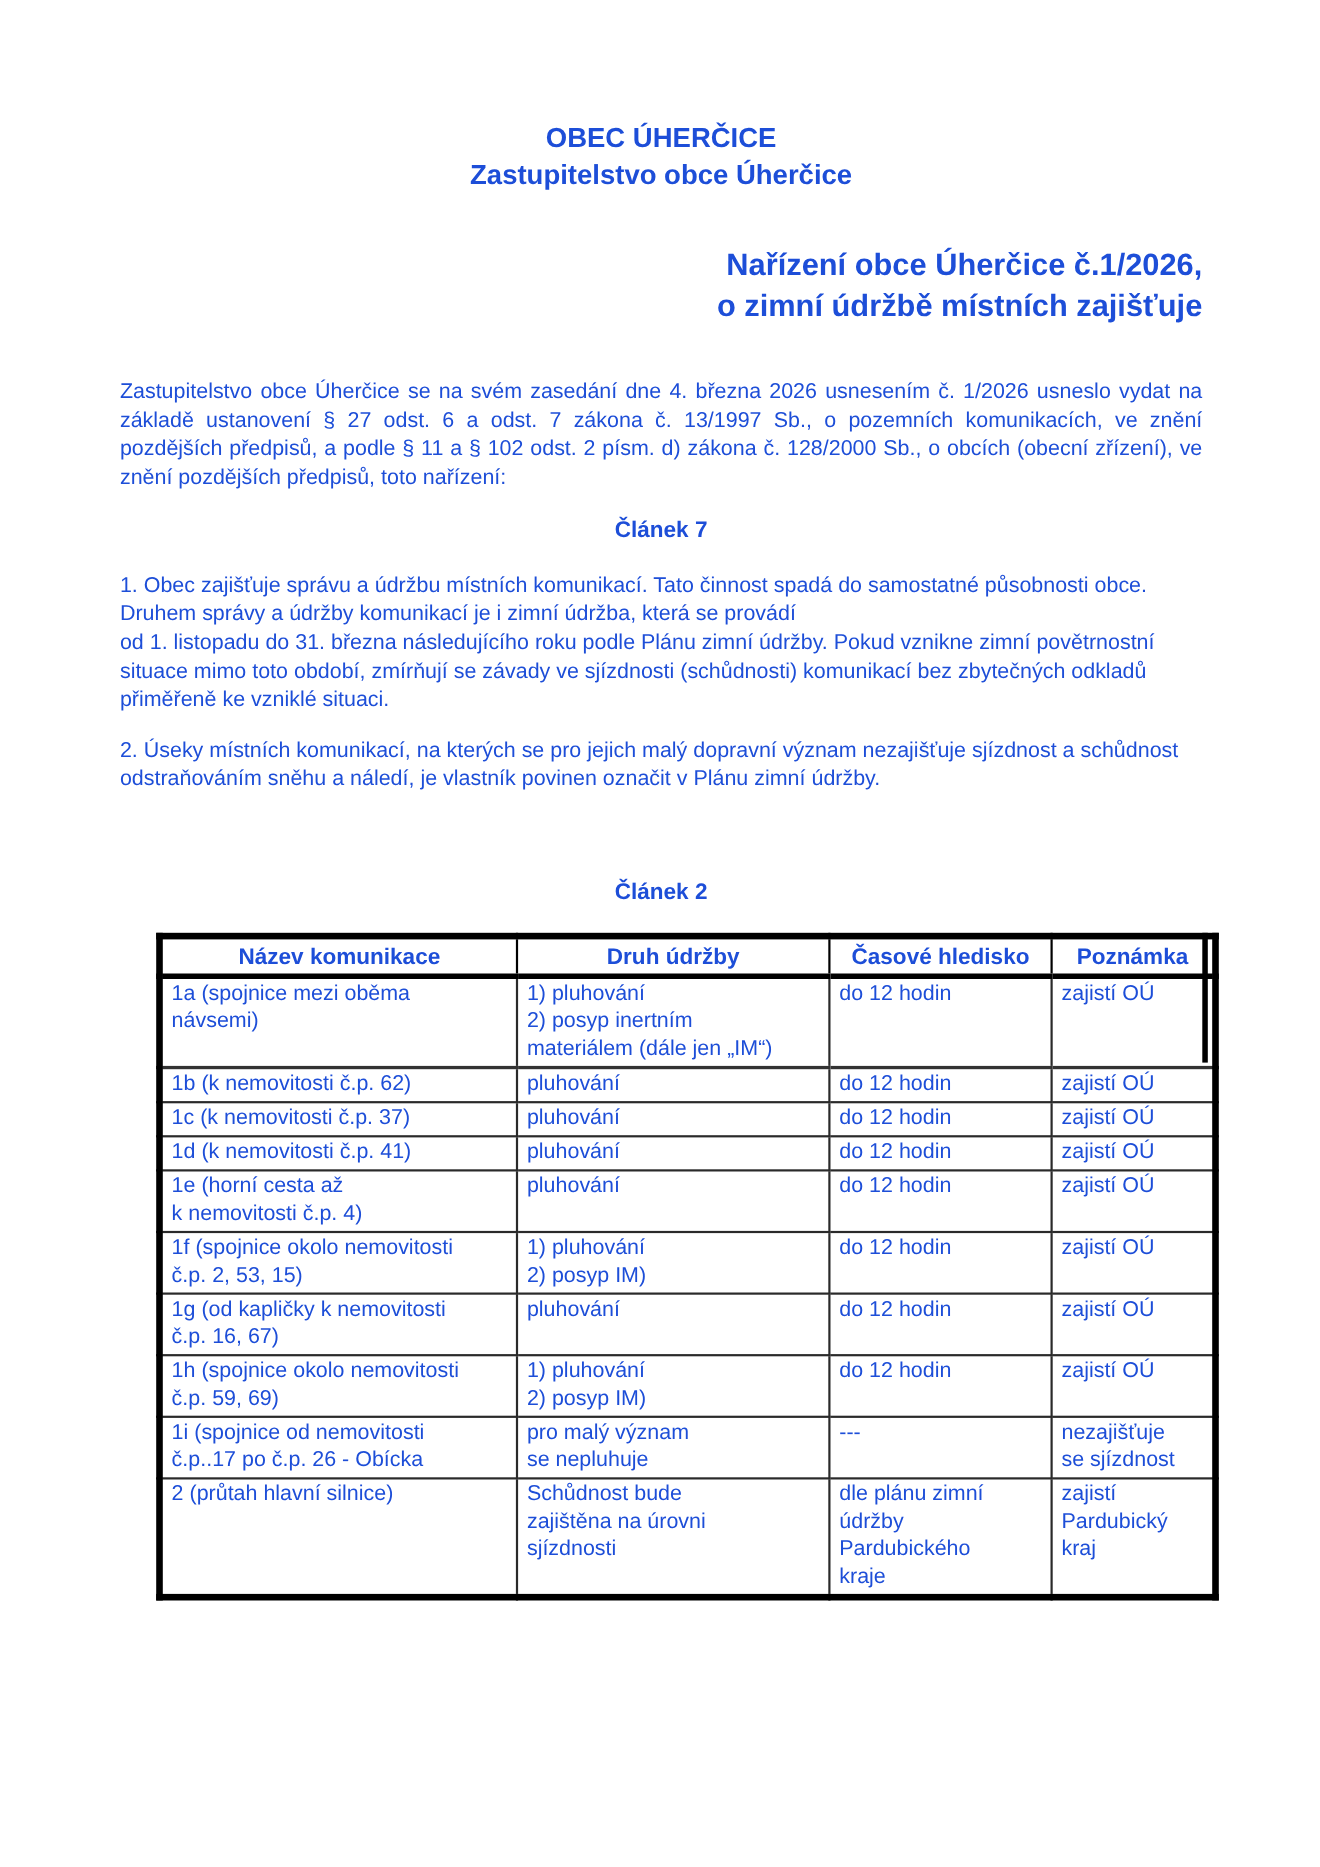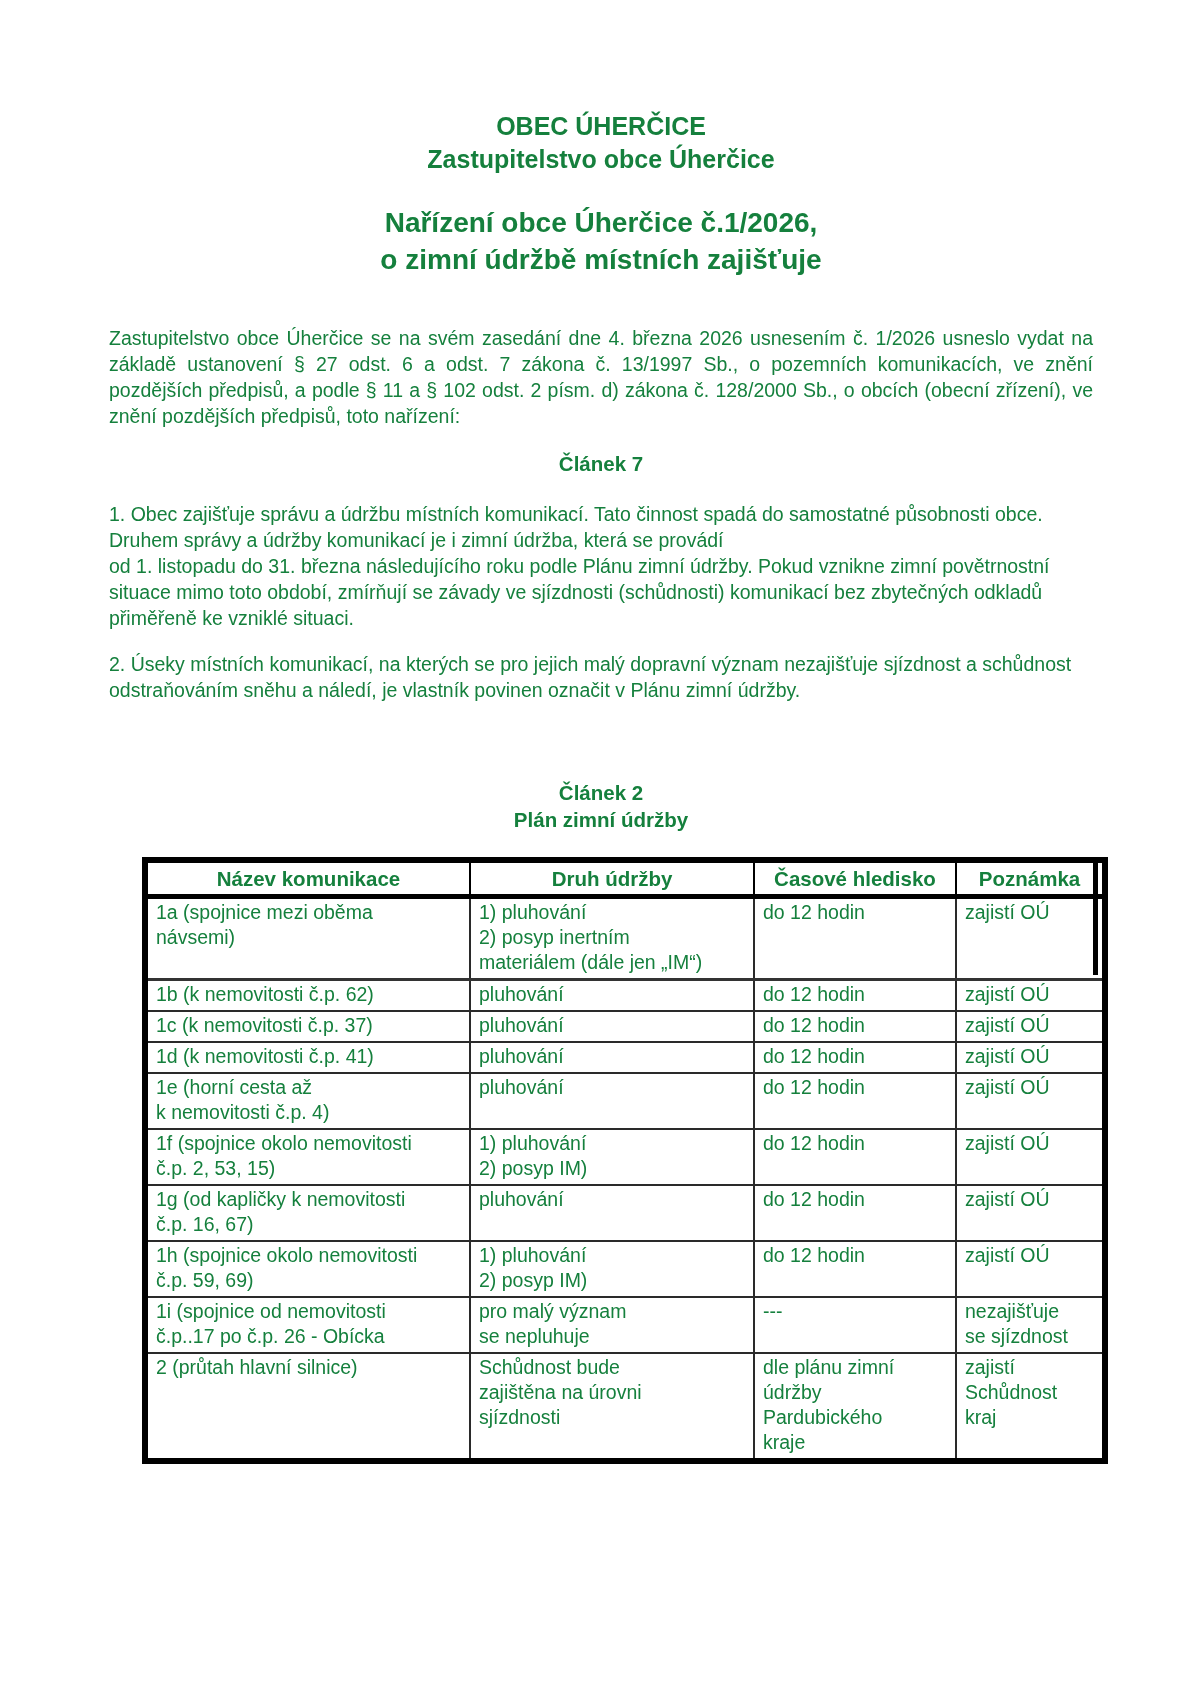--- a/index.html
+++ b/index.html
@@ -2,40 +2,40 @@
 <html lang="cs"><head>
 <meta charset="utf-8">
 <style>
   html, body { margin: 0; padding: 0; background: #ffffff; }
   .page {
     position: relative;
     width: 1200px;
     height: 1697px;
     margin: 0 auto;
     background: #ffffff;
-    color: #15803d;
+    color: #1d4ed8;
     font-family: "Liberation Sans", "DejaVu Sans", sans-serif;
     font-size: 19.5px;
     line-height: 26px;
     box-sizing: border-box;
     padding: 110px 107px 0 109px;
     overflow: hidden;
   }
   .doc-header {
     text-align: center;
     font-weight: bold;
     font-size: 25px;
     line-height: 33px;
   }
   .doc-title {
-    text-align: center;
+    text-align: right;
     font-weight: bold;
     font-size: 28px;
     line-height: 37px;
-    margin-top: 28px;
+    margin-top: 46px;
   }
   .preamble {
     margin-top: 47px;
     text-align: justify;
   }
   .article-heading {
     text-align: center;
     font-weight: bold;
     font-size: 20.5px;
     line-height: 27px;
@@ -107,21 +107,20 @@
   <div class="article-heading a1">
     <div>Článek 7</div>
   </div>
 
   <p class="body-paragraph p1">1. Obec zajišťuje správu a údržbu místních komunikací. Tato činnost spadá do samostatné působnosti obce. Druhem správy a údržby komunikací je i zimní údržba, která se provádí
 od 1. listopadu do 31. března následujícího roku podle Plánu zimní údržby. Pokud vznikne zimní povětrnostní situace mimo toto období, zmírňují se závady ve sjízdnosti (schůdnosti) komunikací bez zbytečných odkladů přiměřeně ke vzniklé situaci.</p>
   <p class="body-paragraph p2">2. Úseky místních komunikací, na kterých se pro jejich malý dopravní význam nezajišťuje sjízdnost a schůdnost odstraňováním sněhu a náledí, je vlastník povinen označit v Plánu zimní údržby.</p>
 
   <div class="article-heading a2">
     <div>Článek 2</div>
-    <div>Plán zimní údržby</div>
   </div>
 
   <div class="table-wrap">
     <table class="plan">
       <colgroup>
         <col style="width:325px">
           <col style="width:284px">
           <col style="width:202px">
           <col style="width:149px">
       </colgroup>
@@ -203,21 +202,21 @@
         <tr>
           <td>2 (průtah hlavní silnice)</td>
           <td>Schůdnost bude
 zajištěna na úrovni
 sjízdnosti</td>
           <td>dle plánu zimní
 údržby
 Pardubického
 kraje</td>
           <td>zajistí
-Schůdnost
+Pardubický
 kraj</td>
         </tr>
       </tbody>
     </table>
     <div class="edge-artifact"></div>
   </div>
 
 </div>
 
 </body></html>

